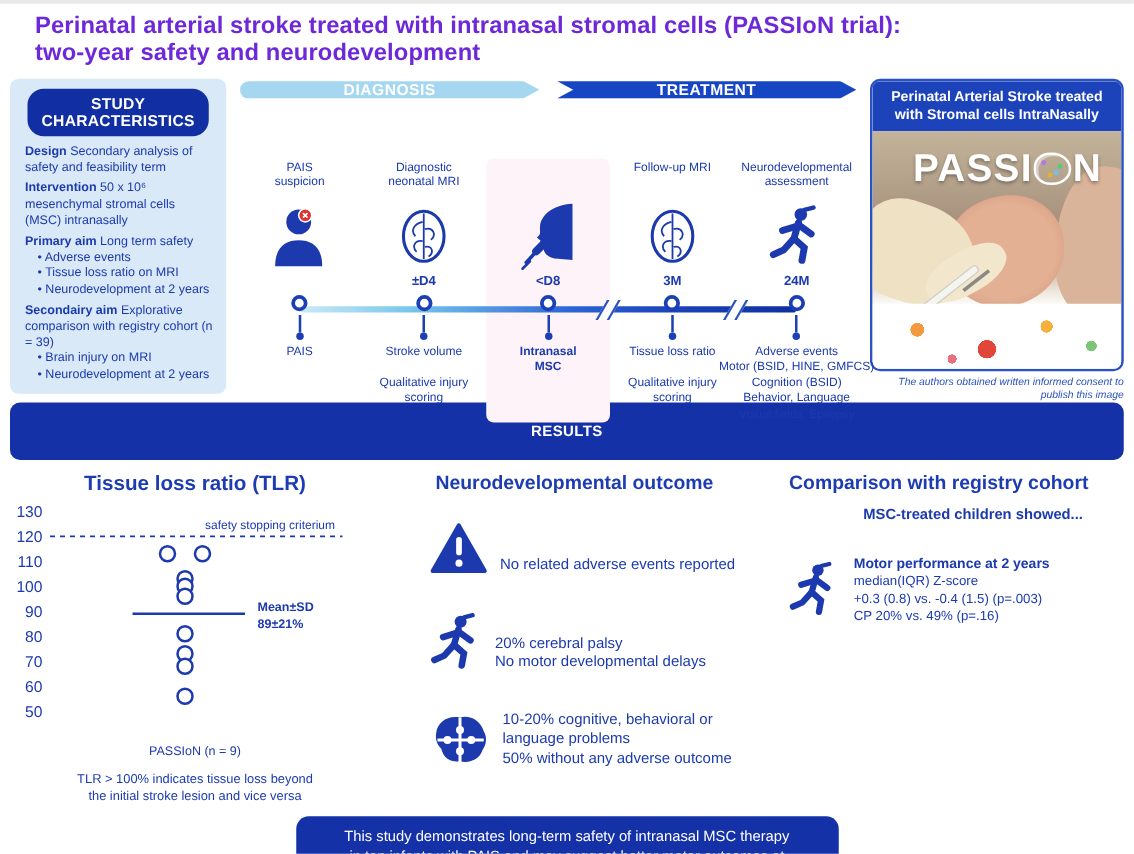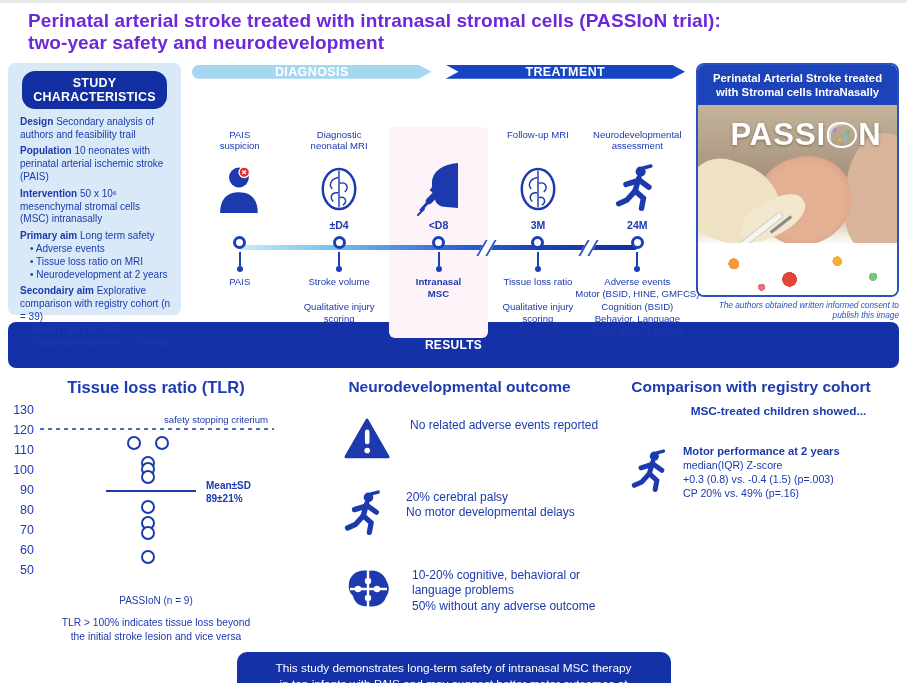--- a/index.html
+++ b/index.html
@@ -105,21 +105,21 @@
   .thr { font-size:9.6px; fill:#1c3aae; }
   .mean { stroke:#1c3aae; stroke-width:2; }
   .meanlbl { font-size:10px; fill:#1c3aae; font-weight:600; }
   .pt { fill:#fff; stroke:#1c3aae; stroke-width:2; }
   .tlr-xlabel { text-align:center; font-weight:400; font-size:10px; margin-top:6px; }
   .tlr-note { text-align:center; font-size:10.3px; margin-top:10px; line-height:1.35; }
 
   
   .neuro-col { flex:1; padding:4px 6px 0 10px; }
   .neuro-items { margin-top:22px; display:flex; flex-direction:column; gap:30px; }
-  .neuro-item { display:flex; align-items:flex-start; gap:20px; padding-left:28px; }
+  .neuro-item { display:flex; align-items:flex-end; gap:10px; padding-left:28px; }
   .neuro-item .txt { font-size:12px; line-height:1.3; }
   .res-icon { color:#1c3aae; flex:none; }
 
   
   .reg-col { width:292px; flex:none; padding:4px 8px 0 0; }
   .reg-sub { text-align:center; font-weight:700; font-size:11.8px; margin-top:8px; padding-left:55px; }
   .reg-item { display:flex; gap:12px; margin-top:16px; align-items:flex-start; }
   .reg-item2 { margin-top:26px; align-items:center; }
   .reg-txt { font-size:10.6px; line-height:1.32; }
   .reg-txt .bold-lead { font-weight:700; font-size:11.2px; }
@@ -143,22 +143,21 @@
 <body>
 
 <h1 class="page-title pre">Perinatal arterial stroke treated with intranasal stromal cells (PASSIoN trial):
 two-year safety and neurodevelopment</h1>
 
 <div class="top-row">
 
   <div class="study-panel">
     <div class="study-header">STUDY CHARACTERISTICS</div>
     <div class="study-body">
-      <p><b>Design</b> <span>Secondary analysis of authors and feasibility trail</span></p>
-      <p><b>Population</b> <span>10 neonates with perinatal arterial ischemic stroke (PAIS)</span></p>
+      <p><b>Design</b> <span>Secondary analysis of safety and feasibility term</span></p>
       <p><b>Intervention</b> <span>50 x 10⁶ mesenchymal stromal cells (MSC) intranasally</span></p>
       <p style="margin-bottom:0;"><b>Primary aim</b> <span>Long term safety</span></p>
       <ul>
         <li>Adverse events</li>
         <li>Tissue loss ratio on MRI</li>
         <li>Neurodevelopment at 2 years</li>
       </ul>
       <p style="margin-bottom:0;"><b>Secondairy aim</b> <span>Explorative comparison with registry cohort (n = 39)</span></p>
       <ul>
         <li>Brain injury on MRI</li>

